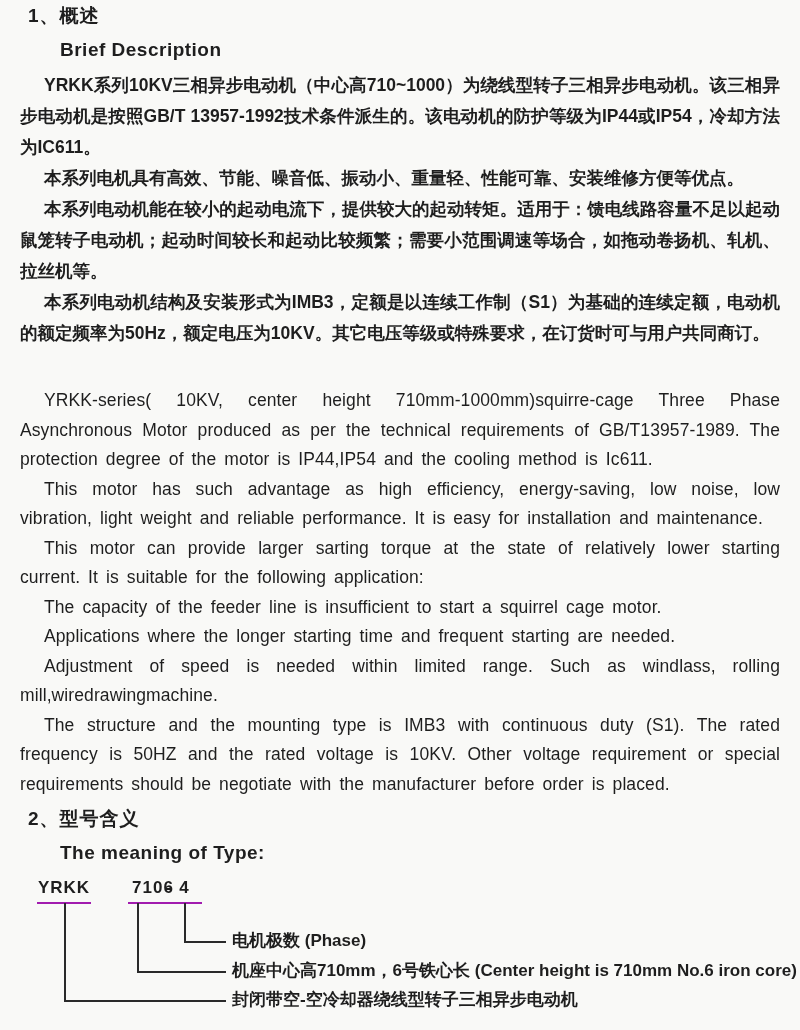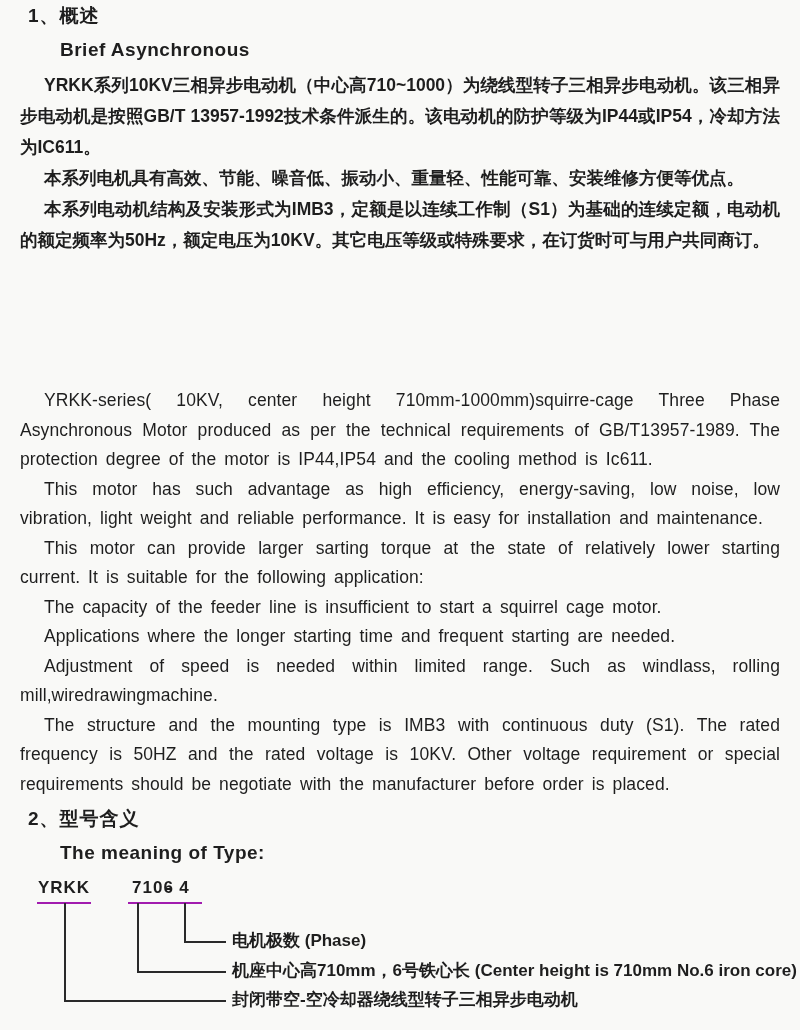--- a/index.html
+++ b/index.html
@@ -68,25 +68,26 @@
   .l-pole   { top: 56px; }
   .l-frame  { top: 86px; }
   .l-series { top: 115px; }
 </style>
 </head>
 <body>
 
 <div class="page">
 
   <div class="h-cn">1、概述</div>
-  <div class="h-en">Brief Asynchronous</div>
+  <div class="h-en">Brief Description</div>
 
   <div class="block-cn">
     <p class="para-cn">YRKK系列10KV三相异步电动机（中心高710~1000）为绕线型转子三相异步电动机。该三相异步电动机是按照GB/T 13957-1992技术条件派生的。该电动机的防护等级为IP44或IP54，冷却方法为IC611。</p>
     <p class="para-cn">本系列电机具有高效、节能、噪音低、振动小、重量轻、性能可靠、安装维修方便等优点。</p>
+    <p class="para-cn">本系列电动机能在较小的起动电流下，提供较大的起动转矩。适用于：馈电线路容量不足以起动鼠笼转子电动机；起动时间较长和起动比较频繁；需要小范围调速等场合，如拖动卷扬机、轧机、拉丝机等。</p>
     <p class="para-cn">本系列电动机结构及安装形式为IMB3，定额是以连续工作制（S1）为基础的连续定额，电动机的额定频率为50Hz，额定电压为10KV。其它电压等级或特殊要求，在订货时可与用户共同商订。</p>
   </div>
 
   <div class="block-en">
     <p class="para-en">YRKK-series( 10KV, center height 710mm-1000mm)squirre-cage Three Phase Asynchronous Motor produced as per the technical requirements of GB/T13957-1989. The protection degree of the motor is IP44,IP54 and the cooling method is Ic611.</p>
     <p class="para-en">This motor has such advantage as high efficiency, energy-saving, low noise, low vibration, light weight and reliable performance. It is easy for installation and maintenance.</p>
     <p class="para-en">This motor can provide larger sarting torque at the state of relatively lower starting current. It is suitable for the following application:</p>
     <p class="para-en">The capacity of the feeder line is insufficient to start a squirrel cage motor.</p>
     <p class="para-en">Applications where the longer starting time and frequent starting are needed.</p>
     <p class="para-en">Adjustment of speed is needed within limited range. Such as windlass, rolling mill,wiredrawingmachine.</p>

